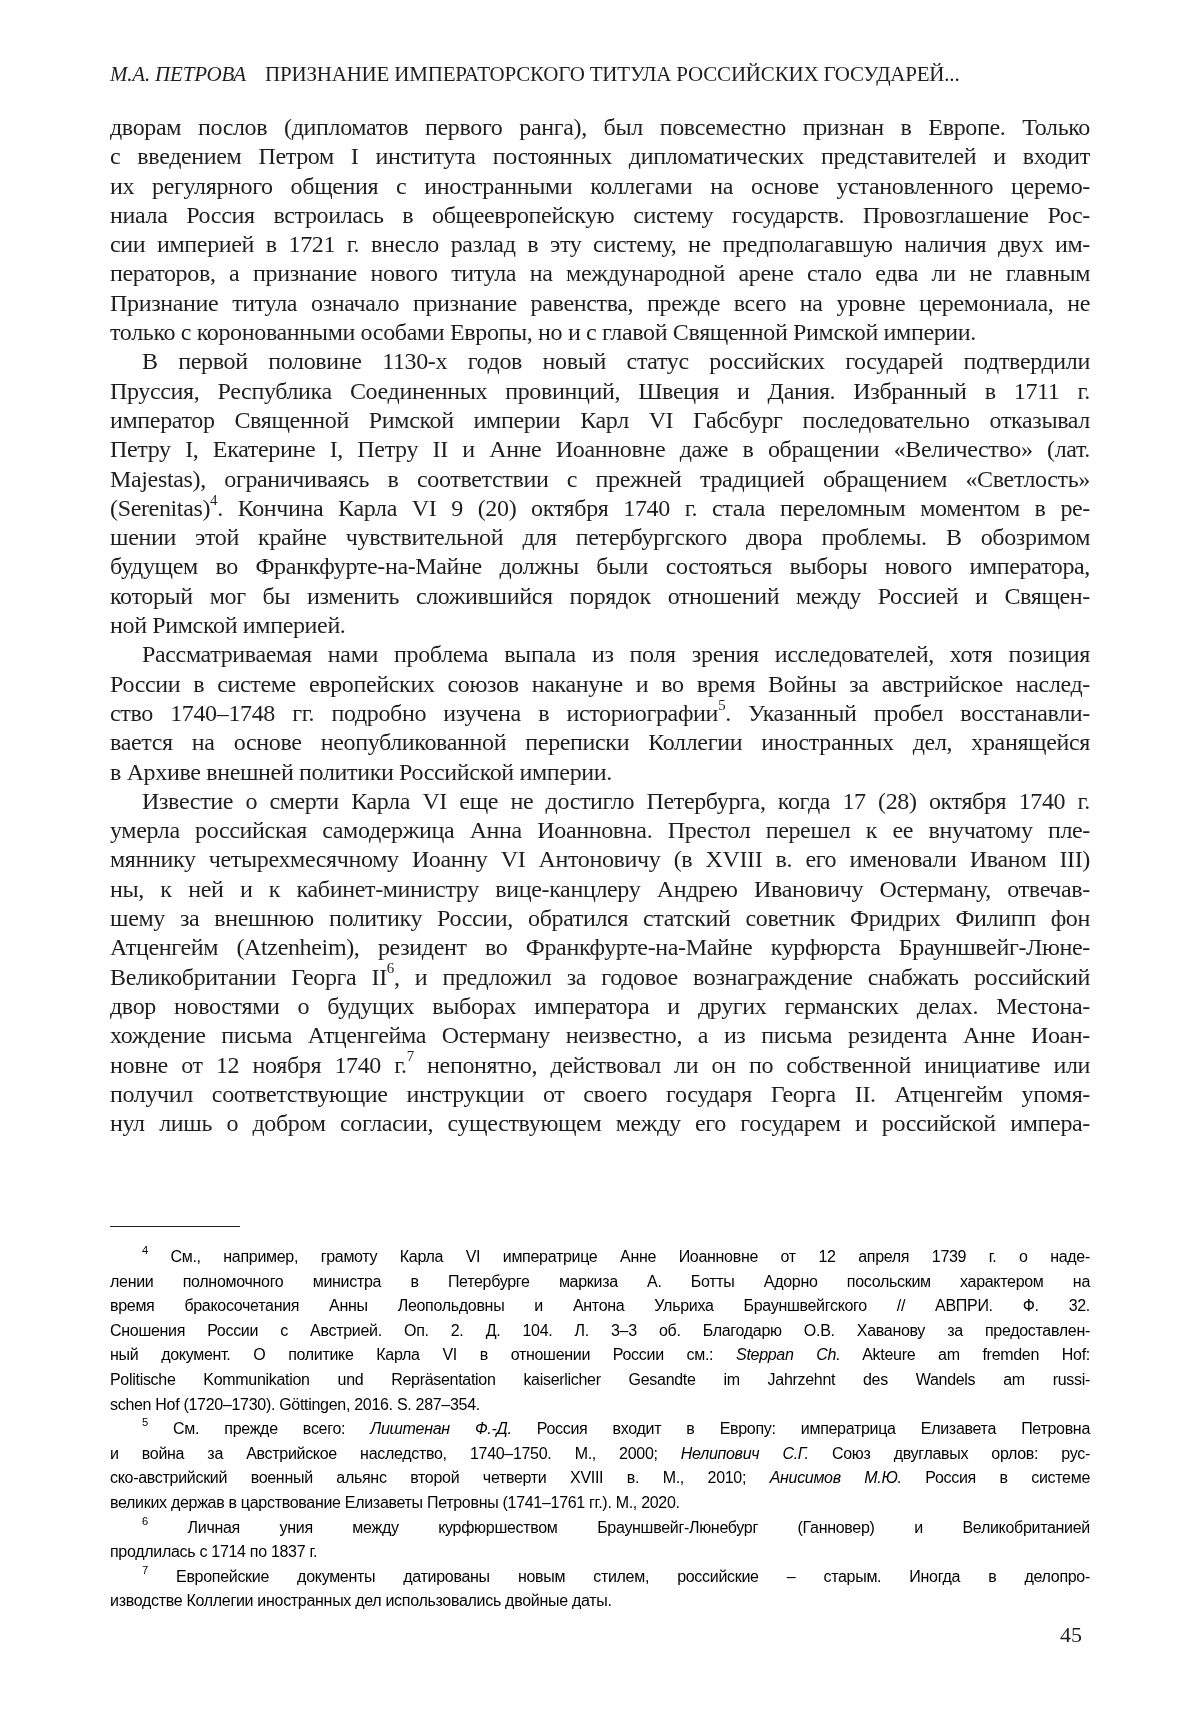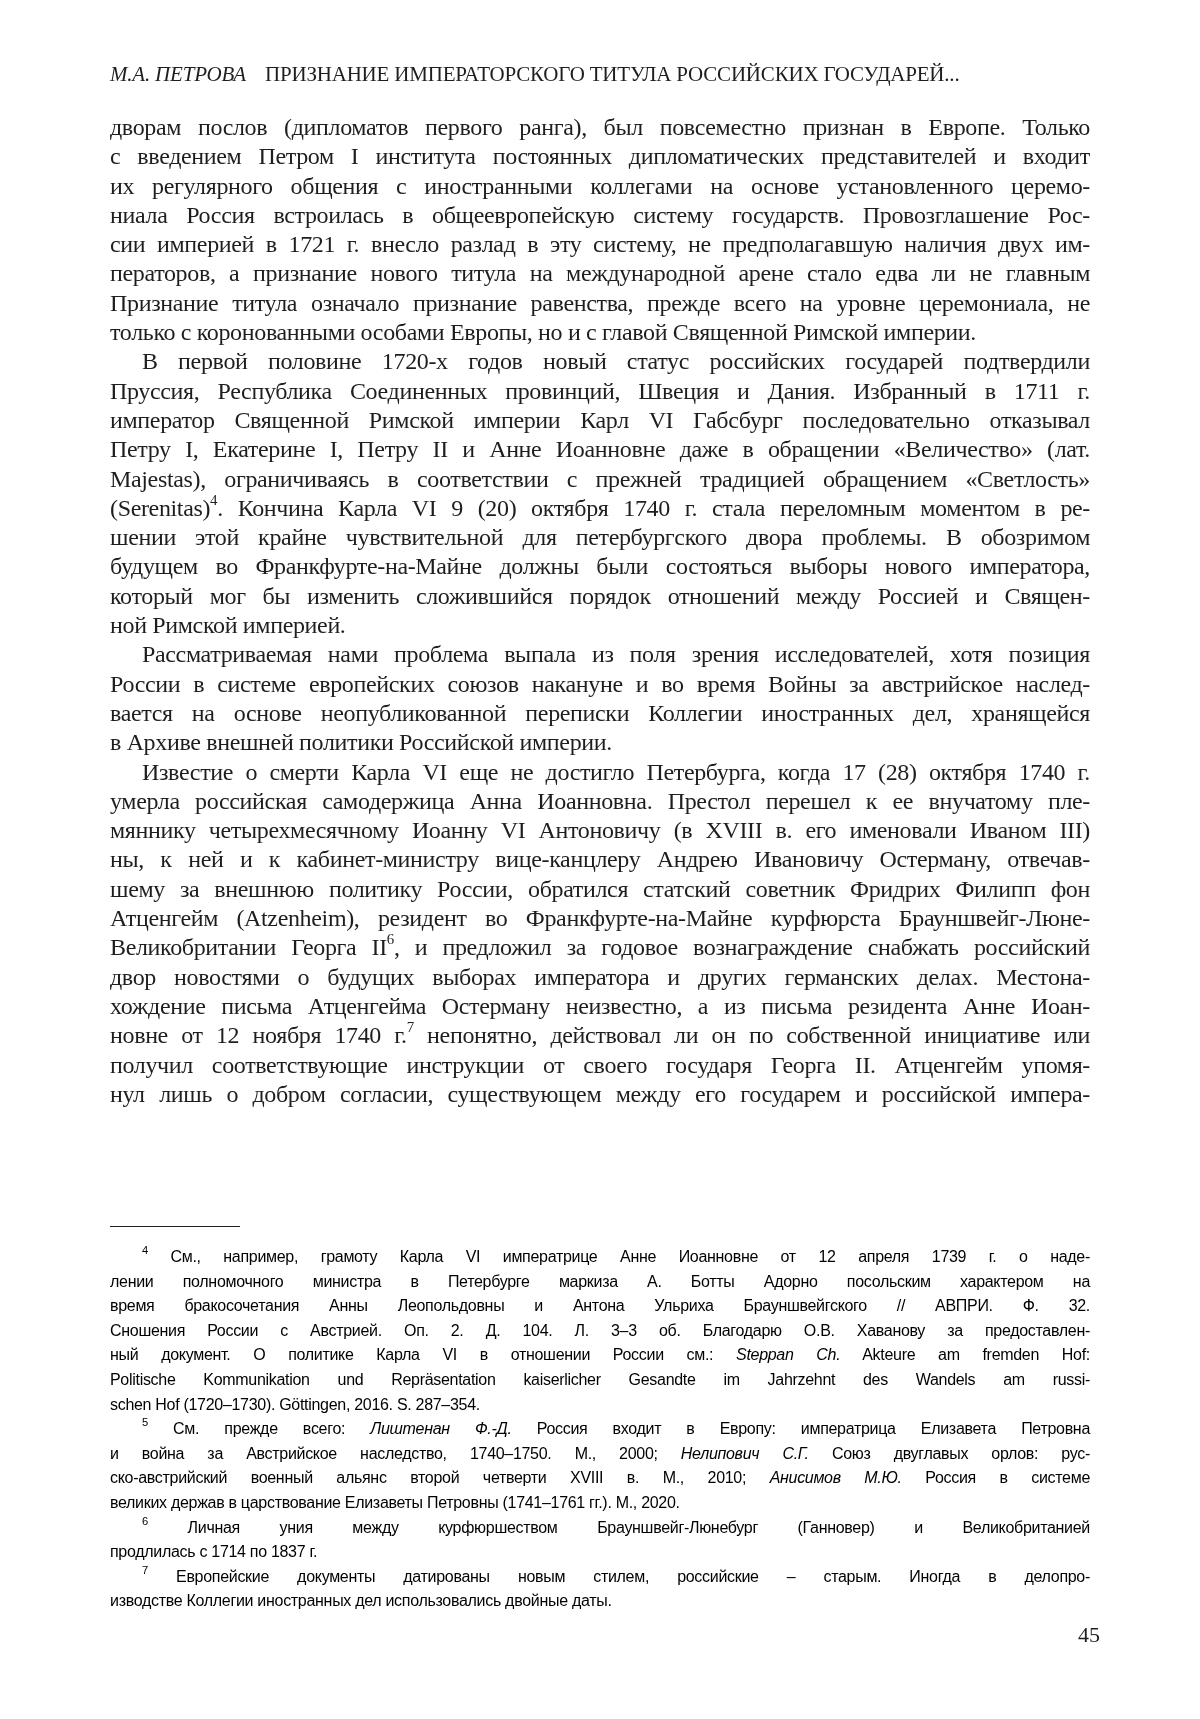--- a/index.html
+++ b/index.html
@@ -30,21 +30,21 @@
     position: absolute; left: 110px; top: 1245px; width: 980px;
     font-family: Liberation Sans, sans-serif;
     font-size: 16px; line-height: 24.6px; color: #000000;
     letter-spacing: -0.3px;
   }
   .footnotes .line { height: 24.6px; }
   .footnotes .line.indent { padding-left: 32px; }
   .footnotes sup { font-size: 0.7em; }
   em { font-style: italic; }
   .page-number {
-    position: absolute; left: 1060px; top: 1622px; width: 40px; text-align: right;
+    position: absolute; left: 1060px; top: 1622px; width: 40px; text-align: left;
     font-family: "Liberation Serif", "DejaVu Serif", serif;
     font-size: 22px; line-height: 26px; color: #1e1e1e;
   }
 </style>
 </head>
 <body>
 
 <div class="page">
 
   <div class="running-head">
@@ -56,33 +56,34 @@
 
     <span class="line">дворам послов (дипломатов первого ранга), был повсеместно признан в Европе. Только</span>
     <span class="line">с введением Петром I института постоянных дипломатических представителей и входит</span>
     <span class="line">их регулярного общения с иностранными коллегами на основе установленного церемо-</span>
     <span class="line">ниала Россия встроилась в общеевропейскую систему государств. Провозглашение Рос-</span>
     <span class="line">сии империей в 1721 г. внесло разлад в эту систему, не предполагавшую наличия двух им-</span>
     <span class="line">ператоров, а признание нового титула на международной арене стало едва ли не главным</span>
     <span class="line">Признание титула означало признание равенства, прежде всего на уровне церемониала, не</span>
     <span class="line last">только с коронованными особами Европы, но и с главой Священной Римской империи.</span>
 
-    <span class="line indent">В первой половине 1720-х годов новый статус российских государей подтвердили</span>
+    <span class="line indent">В первой половине 1130-х годов новый статус российских государей подтвердили</span>
     <span class="line">Пруссия, Республика Соединенных провинций, Швеция и Дания. Избранный в 1711 г.</span>
     <span class="line">император Священной Римской империи Карл VI Габсбург последовательно отказывал</span>
     <span class="line">Петру I, Екатерине I, Петру II и Анне Иоанновне даже в обращении «Величество» (лат.</span>
     <span class="line">Majestas), ограничиваясь в соответствии с прежней традицией обращением «Светлость»</span>
     <span class="line"><span>(Serenitas)</span><sup>4</sup><span>. Кончина Карла VI 9 (20) октября 1740 г. стала переломным моментом в ре-</span></span>
     <span class="line">шении этой крайне чувствительной для петербургского двора проблемы. В обозримом</span>
     <span class="line">будущем во Франкфурте-на-Майне должны были состояться выборы нового императора,</span>
     <span class="line">который мог бы изменить сложившийся порядок отношений между Россией и Священ-</span>
     <span class="line last">ной Римской империей.</span>
 
     <span class="line indent">Рассматриваемая нами проблема выпала из поля зрения исследователей, хотя позиция</span>
     <span class="line">России в системе европейских союзов накануне и во время Войны за австрийское наслед-</span>
+    <span class="line"><span>ство 1740–1748 гг. подробно изучена в историографии</span><sup>5</sup><span>. Указанный пробел восстанавли-</span></span>
     <span class="line">вается на основе неопубликованной переписки Коллегии иностранных дел, хранящейся</span>
     <span class="line last">в Архиве внешней политики Российской империи.</span>
 
     <span class="line indent">Известие о смерти Карла VI еще не достигло Петербурга, когда 17 (28) октября 1740 г.</span>
     <span class="line">умерла российская самодержица Анна Иоанновна. Престол перешел к ее внучатому пле-</span>
     <span class="line">мяннику четырехмесячному Иоанну VI Антоновичу (в XVIII в. его именовали Иваном III)</span>
     <span class="line">ны, к ней и к кабинет-министру вице-канцлеру Андрею Ивановичу Остерману, отвечав-</span>
     <span class="line">шему за внешнюю политику России, обратился статский советник Фридрих Филипп фон</span>
     <span class="line">Атценгейм (Atzenheim), резидент во Франкфурте-на-Майне курфюрста Брауншвейг-Люне-</span>
     <span class="line"><span>Великобритании Георга II</span><sup>6</sup><span>, и предложил за годовое вознаграждение снабжать российский</span></span>

